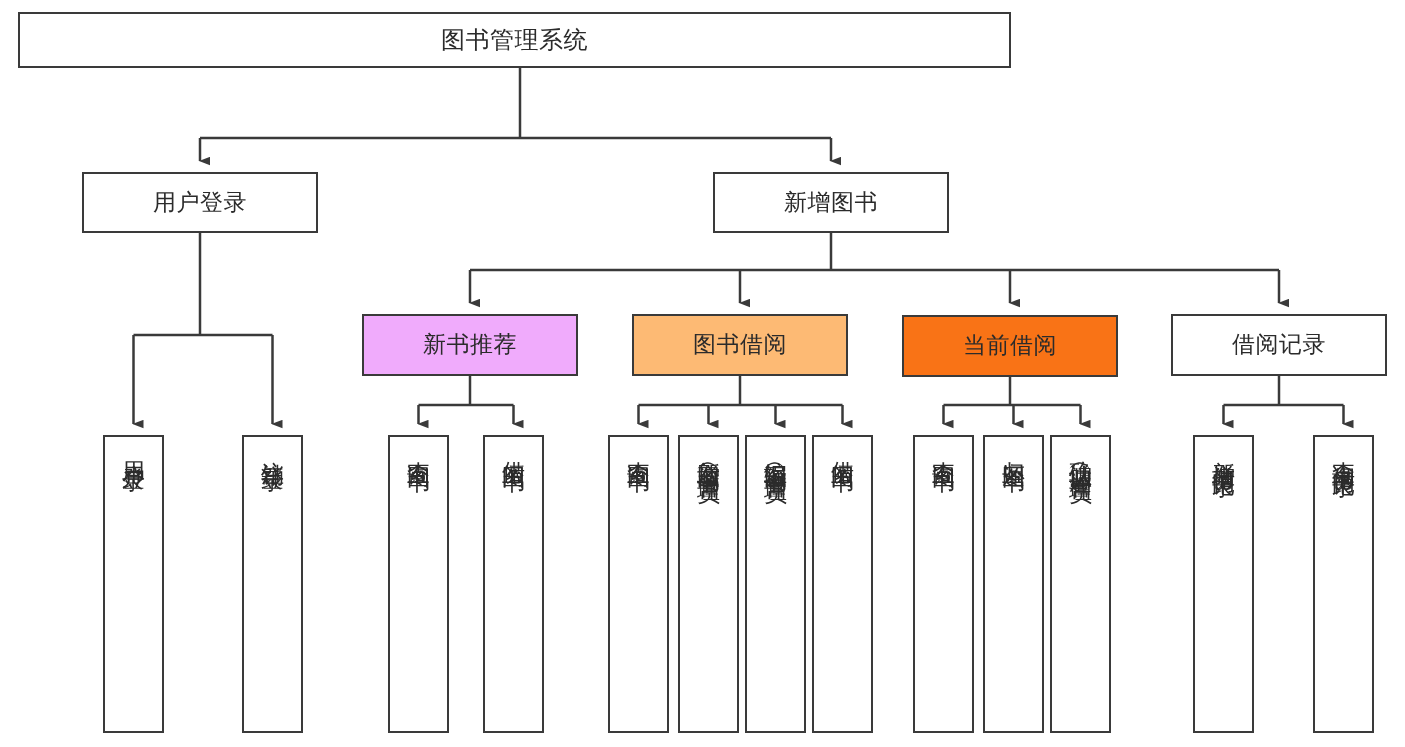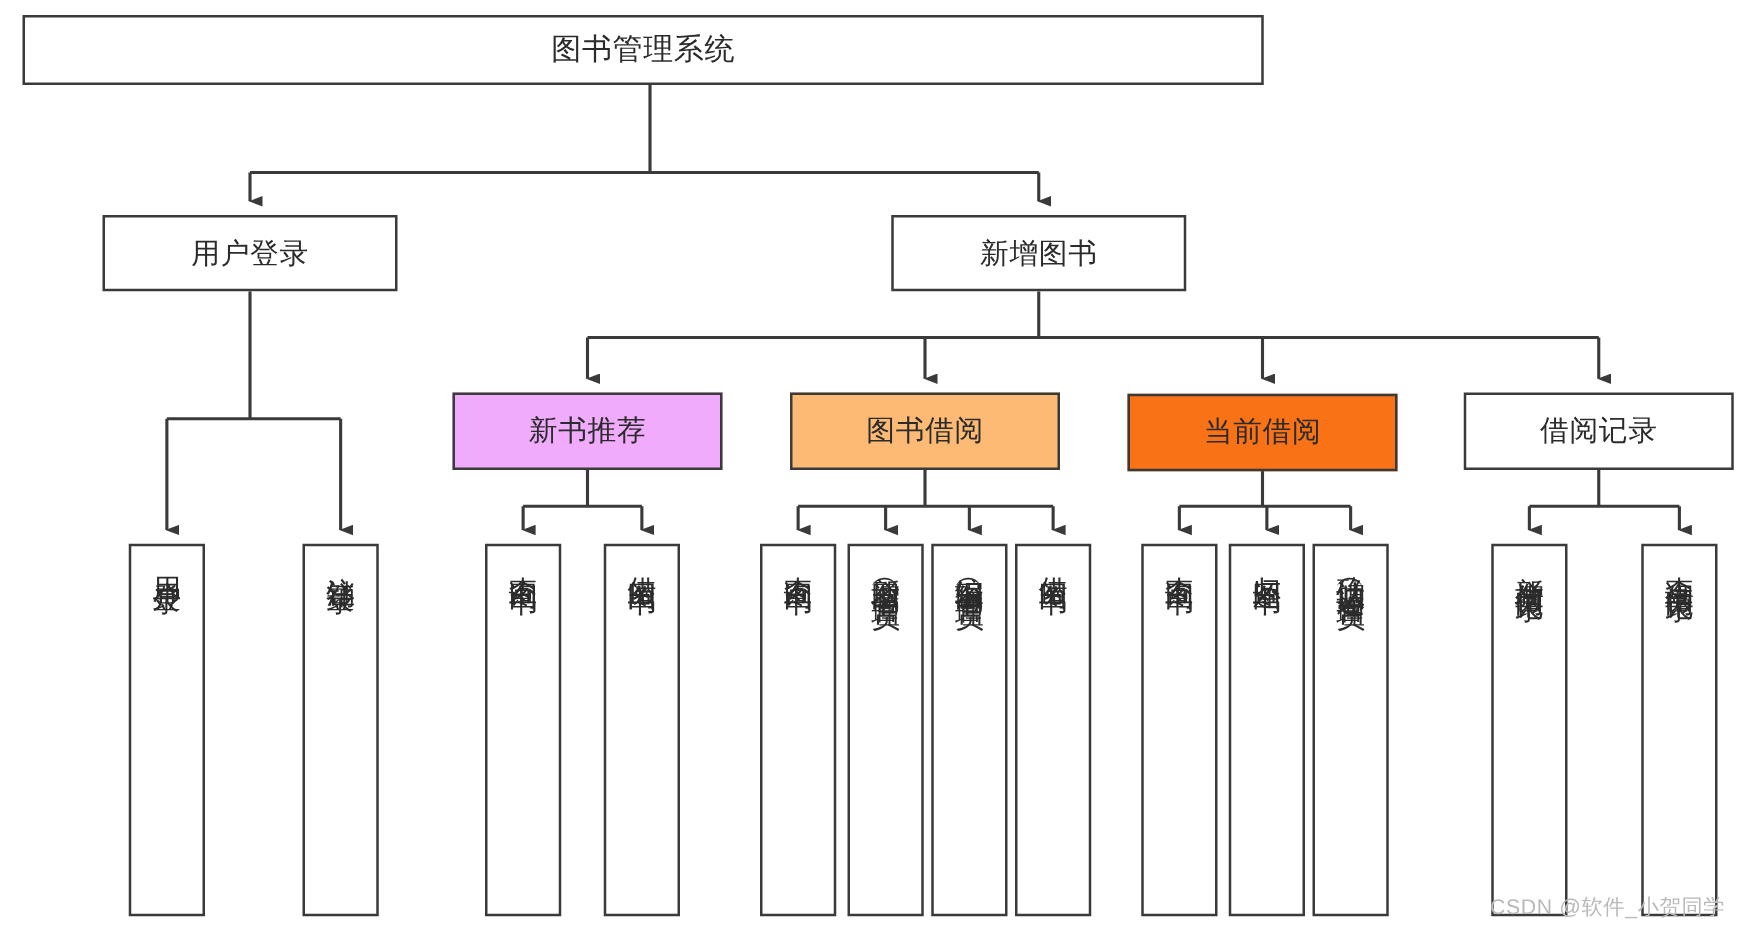--- a/index.html
+++ b/index.html
@@ -168,14 +168,13 @@
         <span class="label">确认归还（管理员）</span>
       </div>
       <div class="node vert" style="left: 1193px; top: 435px; width: 61px; height: 298px; border-color: rgb(58, 58, 58); color: rgb(43, 43, 43); background: rgb(255, 255, 255);">
         <span class="label">新增借阅记录</span>
       </div>
       <div class="node vert" style="left: 1313px; top: 435px; width: 61px; height: 298px; border-color: rgb(58, 58, 58); color: rgb(43, 43, 43); background: rgb(255, 255, 255);">
         <span class="label">查询借阅记录</span>
       </div>
     </div>
 
-  <div class="watermark" style="left:1192px; top:714px;">CSDN @软件_小贺同学</div>
 </div>
 
 </body></html>

